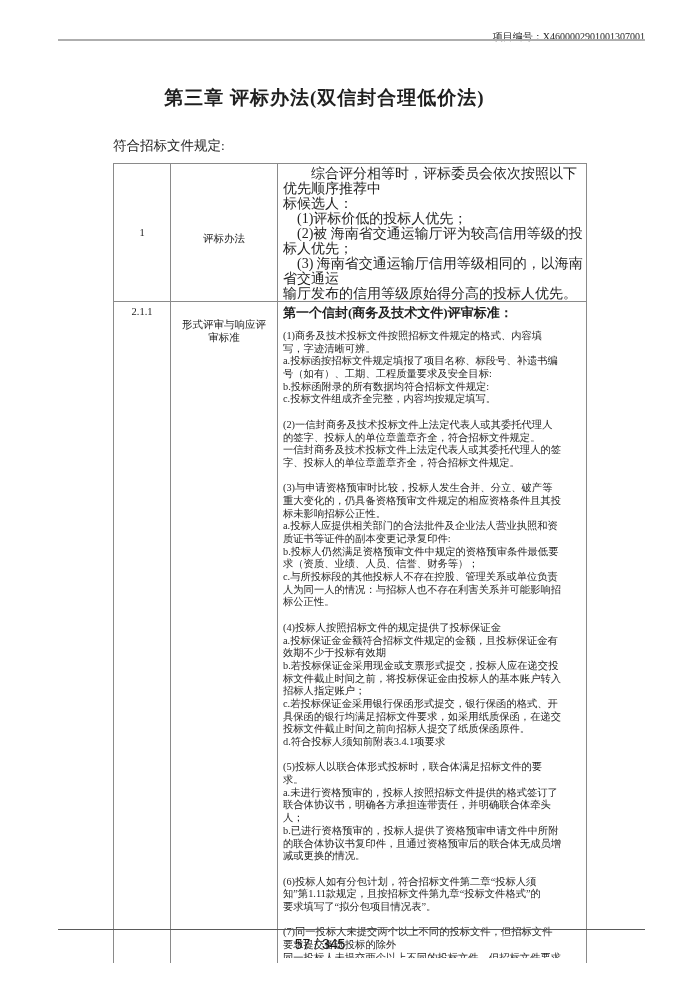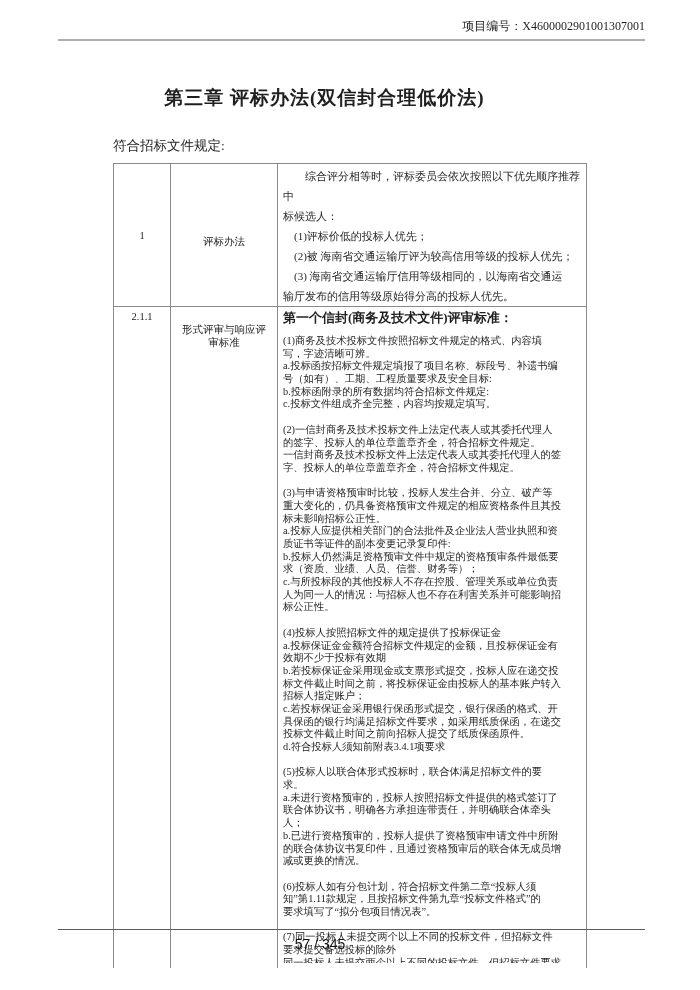--- a/index.html
+++ b/index.html
@@ -3,22 +3,22 @@
 <meta charset="utf-8">
 <style>
   * { margin:0; padding:0; box-sizing:border-box; }
   html,body { width:700px; height:990px; background:#ffffff; }
   body {
     position:relative;
     font-family:"Liberation Serif","DejaVu Serif",serif;
     color:#1f1f1f;
   }
   .hdr-project {
-    position:absolute; top:18px; right:55px;
-    font-size:12px; white-space:nowrap;
+    position:absolute; top:30px; right:55px;
+    font-size:10px; white-space:nowrap;
   }
   .hdr-rule {
     position:absolute; left:58px; top:39px; width:587px; height:2px;
     background:#aeaeae;
   }
   .doc-title {
     position:absolute; left:0; top:85px; width:649px;
     text-align:center; font-size:19px; font-weight:bold;
     letter-spacing:1px;
   }
@@ -34,21 +34,21 @@
     height:18px; font-weight:normal; font-size:10.5px;
     text-align:center; vertical-align:middle; padding:1px;
   }
   tr.r1 td { height:86px; }
   td.cellc { text-align:center; vertical-align:middle; font-size:10.5px; }
   tr.r2 td { height:661px; vertical-align:top; }
   tr.r2 td.cellc { padding-top:4px; vertical-align:top; }
   .clause-name { white-space:pre-wrap; line-height:13px;margin-top:12px; }
   td.content { vertical-align:top; padding:2px 1px 0 5px; }
   .body-text {
-    font-size:11px; line-height:20px; white-space:pre-wrap;
+    font-size:14px; line-height:15px; white-space:pre-wrap;
     word-break:break-all;
   }
   .clip { height:654px; overflow:hidden; }
   .bold-heading {
     font-size:13px; font-weight:bold; line-height:17px; margin-bottom:9px;
     white-space:nowrap;
   }
   .body-text-2 {
     font-size:10.3px; line-height:12.68px; white-space:pre-wrap;
     word-break:break-all;

